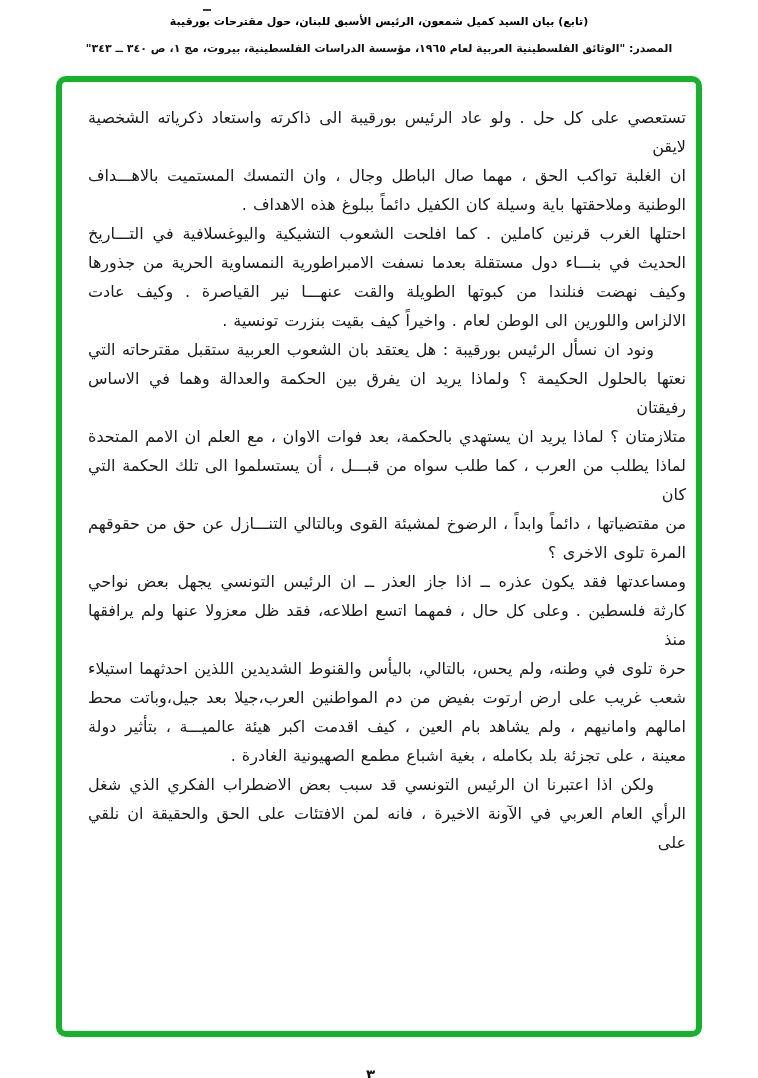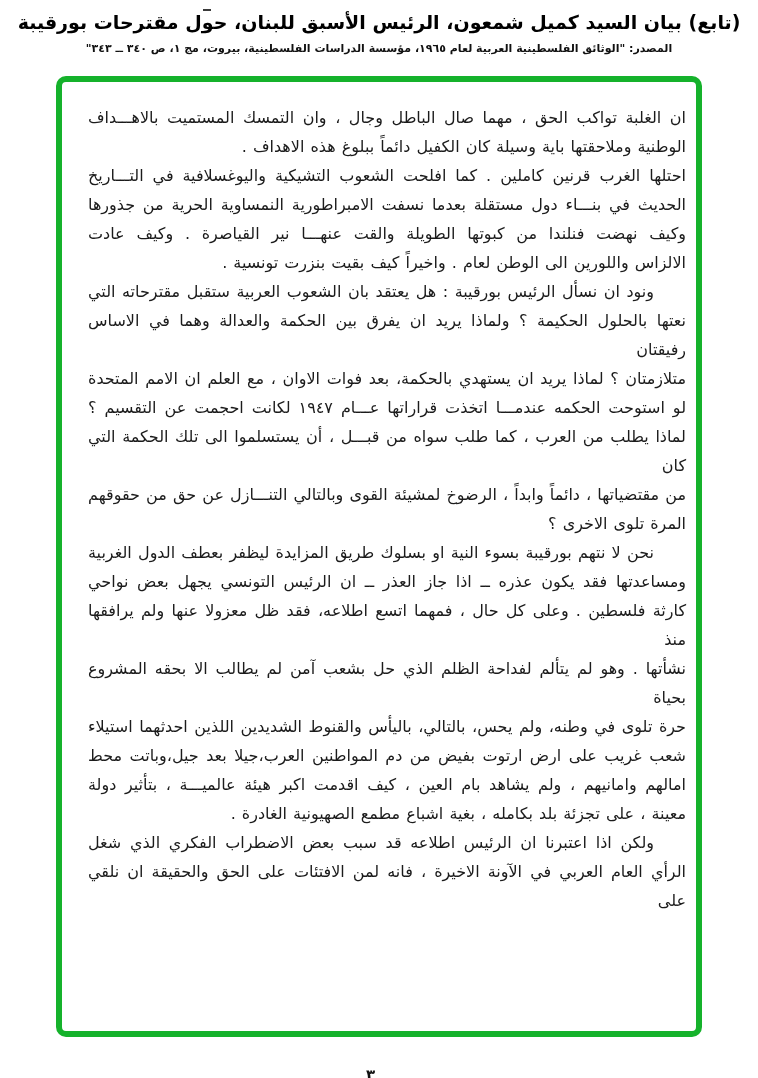--- a/index.html
+++ b/index.html
@@ -15,21 +15,21 @@
   .artifact-dash {
     position: absolute; left: 203px; top: 9px;
     width: 8px; height: 2px; background: #3a3a3a;
   }
 
   .header {
     position: absolute; top: 11px; left: 0; width: 758px;
     direction: rtl; text-align: center; color: #000;
   }
   .header .title {
-    font-weight: bold; font-size: 19px; line-height: 22px;
+    font-weight: bold; font-size: 11px; line-height: 22px;
     letter-spacing: 0;
   }
   .header .source {
     font-weight: bold; font-size: 11px; line-height: 15px;
     margin-top: 8px; color: #111;
   }
 
   .frame {
     position: absolute; left: 56px; top: 76px;
     width: 646px; height: 961px;
@@ -69,41 +69,39 @@
 
   <div class="artifact-dash"></div>
 
   <div class="header">
     <div class="title">(تابع) بيان السيد كميل شمعون، الرئيس الأسبق للبنان، حول مقترحات بورقيبة</div>
     <div class="source">المصدر: "الوثائق الفلسطينية العربية لعام ١٩٦٥، مؤسسة الدراسات الفلسطينية، بيروت، مج ١، ص ٣٤٠ ــ ٣٤٣"</div>
   </div>
 
   <div class="frame">
     <div class="doc">
+        <div class="line">تستعصي على كل حل . ولو عاد الرئيس بورقيبة الى ذاكرته واستعاد ذكرياته الشخصية لايقن</div>
         <div class="line">ان الغلبة تواكب الحق ، مهما صال الباطل وجال ، وان التمسك المستميت بالاهـــداف</div>
         <div class="line last">الوطنية وملاحقتها باية وسيلة كان الكفيل دائماً ببلوغ هذه الاهداف .</div>
         <div class="line">احتلها الغرب قرنين كاملين . كما افلحت الشعوب التشيكية واليوغسلافية في التـــاريخ</div>
         <div class="line">الحديث في بنـــاء دول مستقلة بعدما نسفت الامبراطورية النمساوية الحرية من جذورها</div>
         <div class="line">وكيف نهضت فنلندا من كبوتها الطويلة والقت عنهـــا نير القياصرة . وكيف عادت</div>
         <div class="line last">الالزاس واللورين الى الوطن لعام . واخيراً كيف بقيت بنزرت تونسية .</div>
         <div class="line indent">ونود ان نسأل الرئيس بورقيبة : هل يعتقد بان الشعوب العربية ستقبل مقترحاته التي</div>
         <div class="line">نعتها بالحلول الحكيمة ؟ ولماذا يريد ان يفرق بين الحكمة والعدالة وهما في الاساس رفيقتان</div>
         <div class="line">متلازمتان ؟ لماذا يريد ان يستهدي بالحكمة، بعد فوات الاوان ، مع العلم ان الامم المتحدة</div>
-        <div class="line">لو استوحت الحكمه عندمـــا اتخذت قراراتها عـــام ١٩٤٧ لكانت احجمت عن التقسيم ؟</div>
         <div class="line">لماذا يطلب من العرب ، كما طلب سواه من قبـــل ، أن يستسلموا الى تلك الحكمة التي كان</div>
         <div class="line">من مقتضياتها ، دائماً وابداً ، الرضوخ لمشيئة القوى وبالتالي التنـــازل عن حق من حقوقهم</div>
         <div class="line last">المرة تلوى الاخرى ؟</div>
-        <div class="line indent">نحن لا نتهم بورقيبة بسوء النية او بسلوك طريق المزايدة ليظفر بعطف الدول الغربية</div>
         <div class="line">ومساعدتها فقد يكون عذره ــ اذا جاز العذر ــ ان الرئيس التونسي يجهل بعض نواحي</div>
         <div class="line">كارثة فلسطين . وعلى كل حال ، فمهما اتسع اطلاعه، فقد ظل معزولا عنها ولم يرافقها منذ</div>
-        <div class="line">نشأتها . وهو لم يتألم لفداحة الظلم الذي حل بشعب آمن لم يطالب الا بحقه المشروع بحياة</div>
         <div class="line">حرة تلوى في وطنه، ولم يحس، بالتالي، باليأس والقنوط الشديدين اللذين احدثهما استيلاء</div>
         <div class="line">شعب غريب على ارض ارتوت بفيض من دم المواطنين العرب،جيلا بعد جيل،وباتت محط</div>
         <div class="line">امالهم وامانيهم ، ولم يشاهد بام العين ، كيف اقدمت اكبر هيئة عالميـــة ، بتأثير دولة</div>
         <div class="line last">معينة ، على تجزئة بلد بكامله ، بغية اشباع مطمع الصهيونية الغادرة .</div>
-        <div class="line indent">ولكن اذا اعتبرنا ان الرئيس اطلاعه قد سبب بعض الاضطراب الفكري الذي شغل</div>
+        <div class="line indent">ولكن اذا اعتبرنا ان الرئيس التونسي قد سبب بعض الاضطراب الفكري الذي شغل</div>
         <div class="line">الرأي العام العربي في الآونة الاخيرة ، فانه لمن الافتئات على الحق والحقيقة ان نلقي على</div>
       </div>
   </div>
 
   <div class="page-mark">٣</div>
 
 </div>
 
 </body></html>

